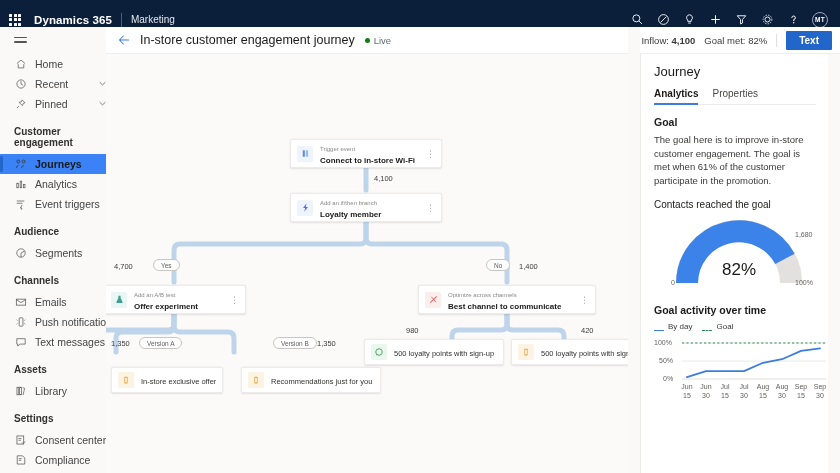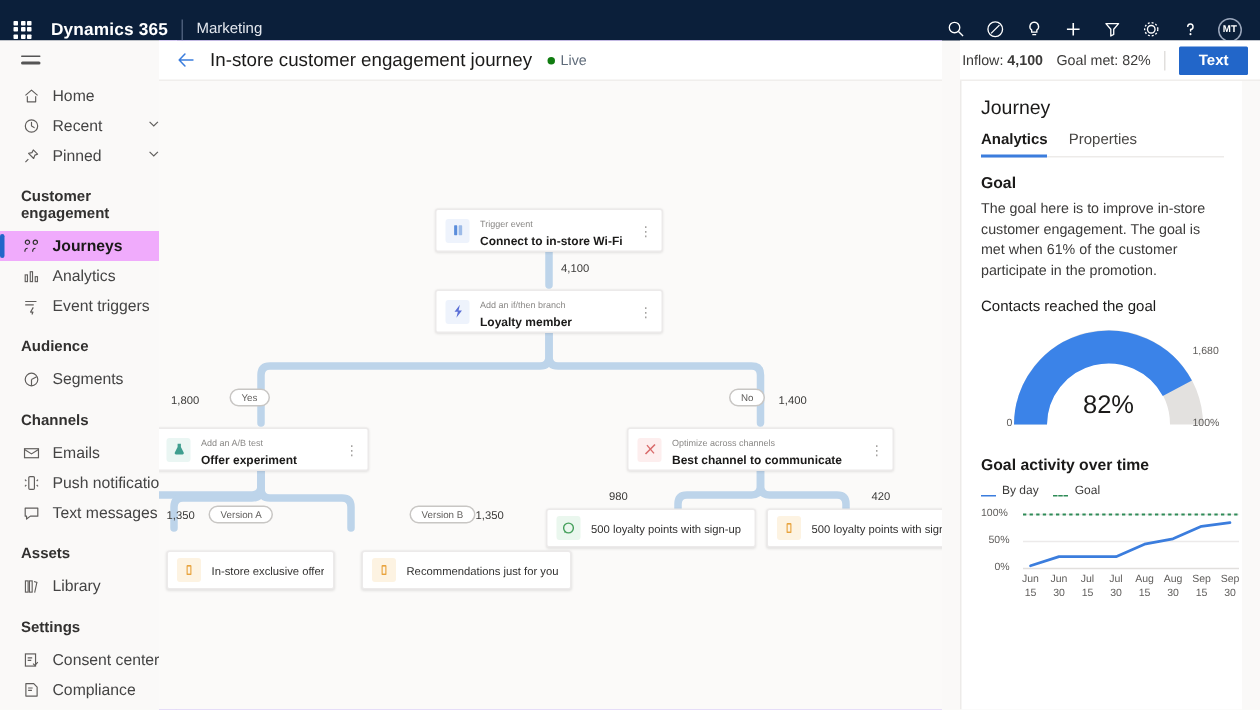--- a/index.html
+++ b/index.html
@@ -39,21 +39,21 @@
   .hamburger { padding:10px 0 8px 14px; cursor:pointer; }
   .hamburger .bar { width:13px; height:1.4px; background:#555; margin-bottom:3px; border-radius:1px;}
   .nav-item {
     display:flex; align-items:center; height:20px; padding-left:14px;
     position:relative; cursor:pointer; color:#444;
   }
   .nav-item .ico { width:13px; height:13px; flex:0 0 13px; margin-right:8px; display:flex; align-items:center; justify-content:center; }
   .nav-item .lbl { font-size:10.5px; white-space:nowrap; }
   .nav-item .chev { margin-left:auto; margin-right:10px; }
   .nav-item.selected {
-    background:#f0abfc; font-weight:600;
+    background:#3b82f6; font-weight:600;
   }
   .nav-item.selected:before {
     content:""; position:absolute; left:0; top:2px; bottom:2px; width:2.5px; background:#2266c9; border-radius:2px;
   }
   .nav-item.selected .lbl { color:#1b1a19; font-weight:600; }
   .nav-group {
     font-size:10px; font-weight:600; color:#323130; padding:12px 0 6px 14px;
   }
 
   
@@ -413,21 +413,21 @@
               <path d="M9.6 1.8 4.4 8.6h3.2l-1.4 5.6 5.4-7H8.3z" fill="#5b6fd6"></path>
             </svg>
         </span>
         <span class="ntext">
           <span class="nkind">Add an if/then branch</span><br>
           <span class="nname">Loyalty member</span>
         </span>
         <span class="ndots">⋮</span>
       </div>
 
-      <div class="cnt" style="left:8px; top:208px;">1,800</div>
+      <div class="cnt" style="left:8px; top:208px;">4,700</div>
       <div class="pill" style="left:47px; top:205px;">Yes</div>
       <div class="pill" style="left:380px; top:205px;">No</div>
       <div class="cnt" style="left:413px; top:208px;">1,400</div>
 
       <div class="node" style="left:-2px; top:231px; width:142px; height:29px;">
         <span class="nicon" style="background:#eaf6f3;">
           <svg width="11" height="11" viewBox="0 0 16 16">
               <path d="M6.4 2.6h3.2v3.1l2.7 5.4a1.3 1.3 0 0 1-1.2 1.9H4.9a1.3 1.3 0 0 1-1.2-1.9l2.7-5.4z" fill="#3f9e8f"></path>
             </svg>
         </span>

